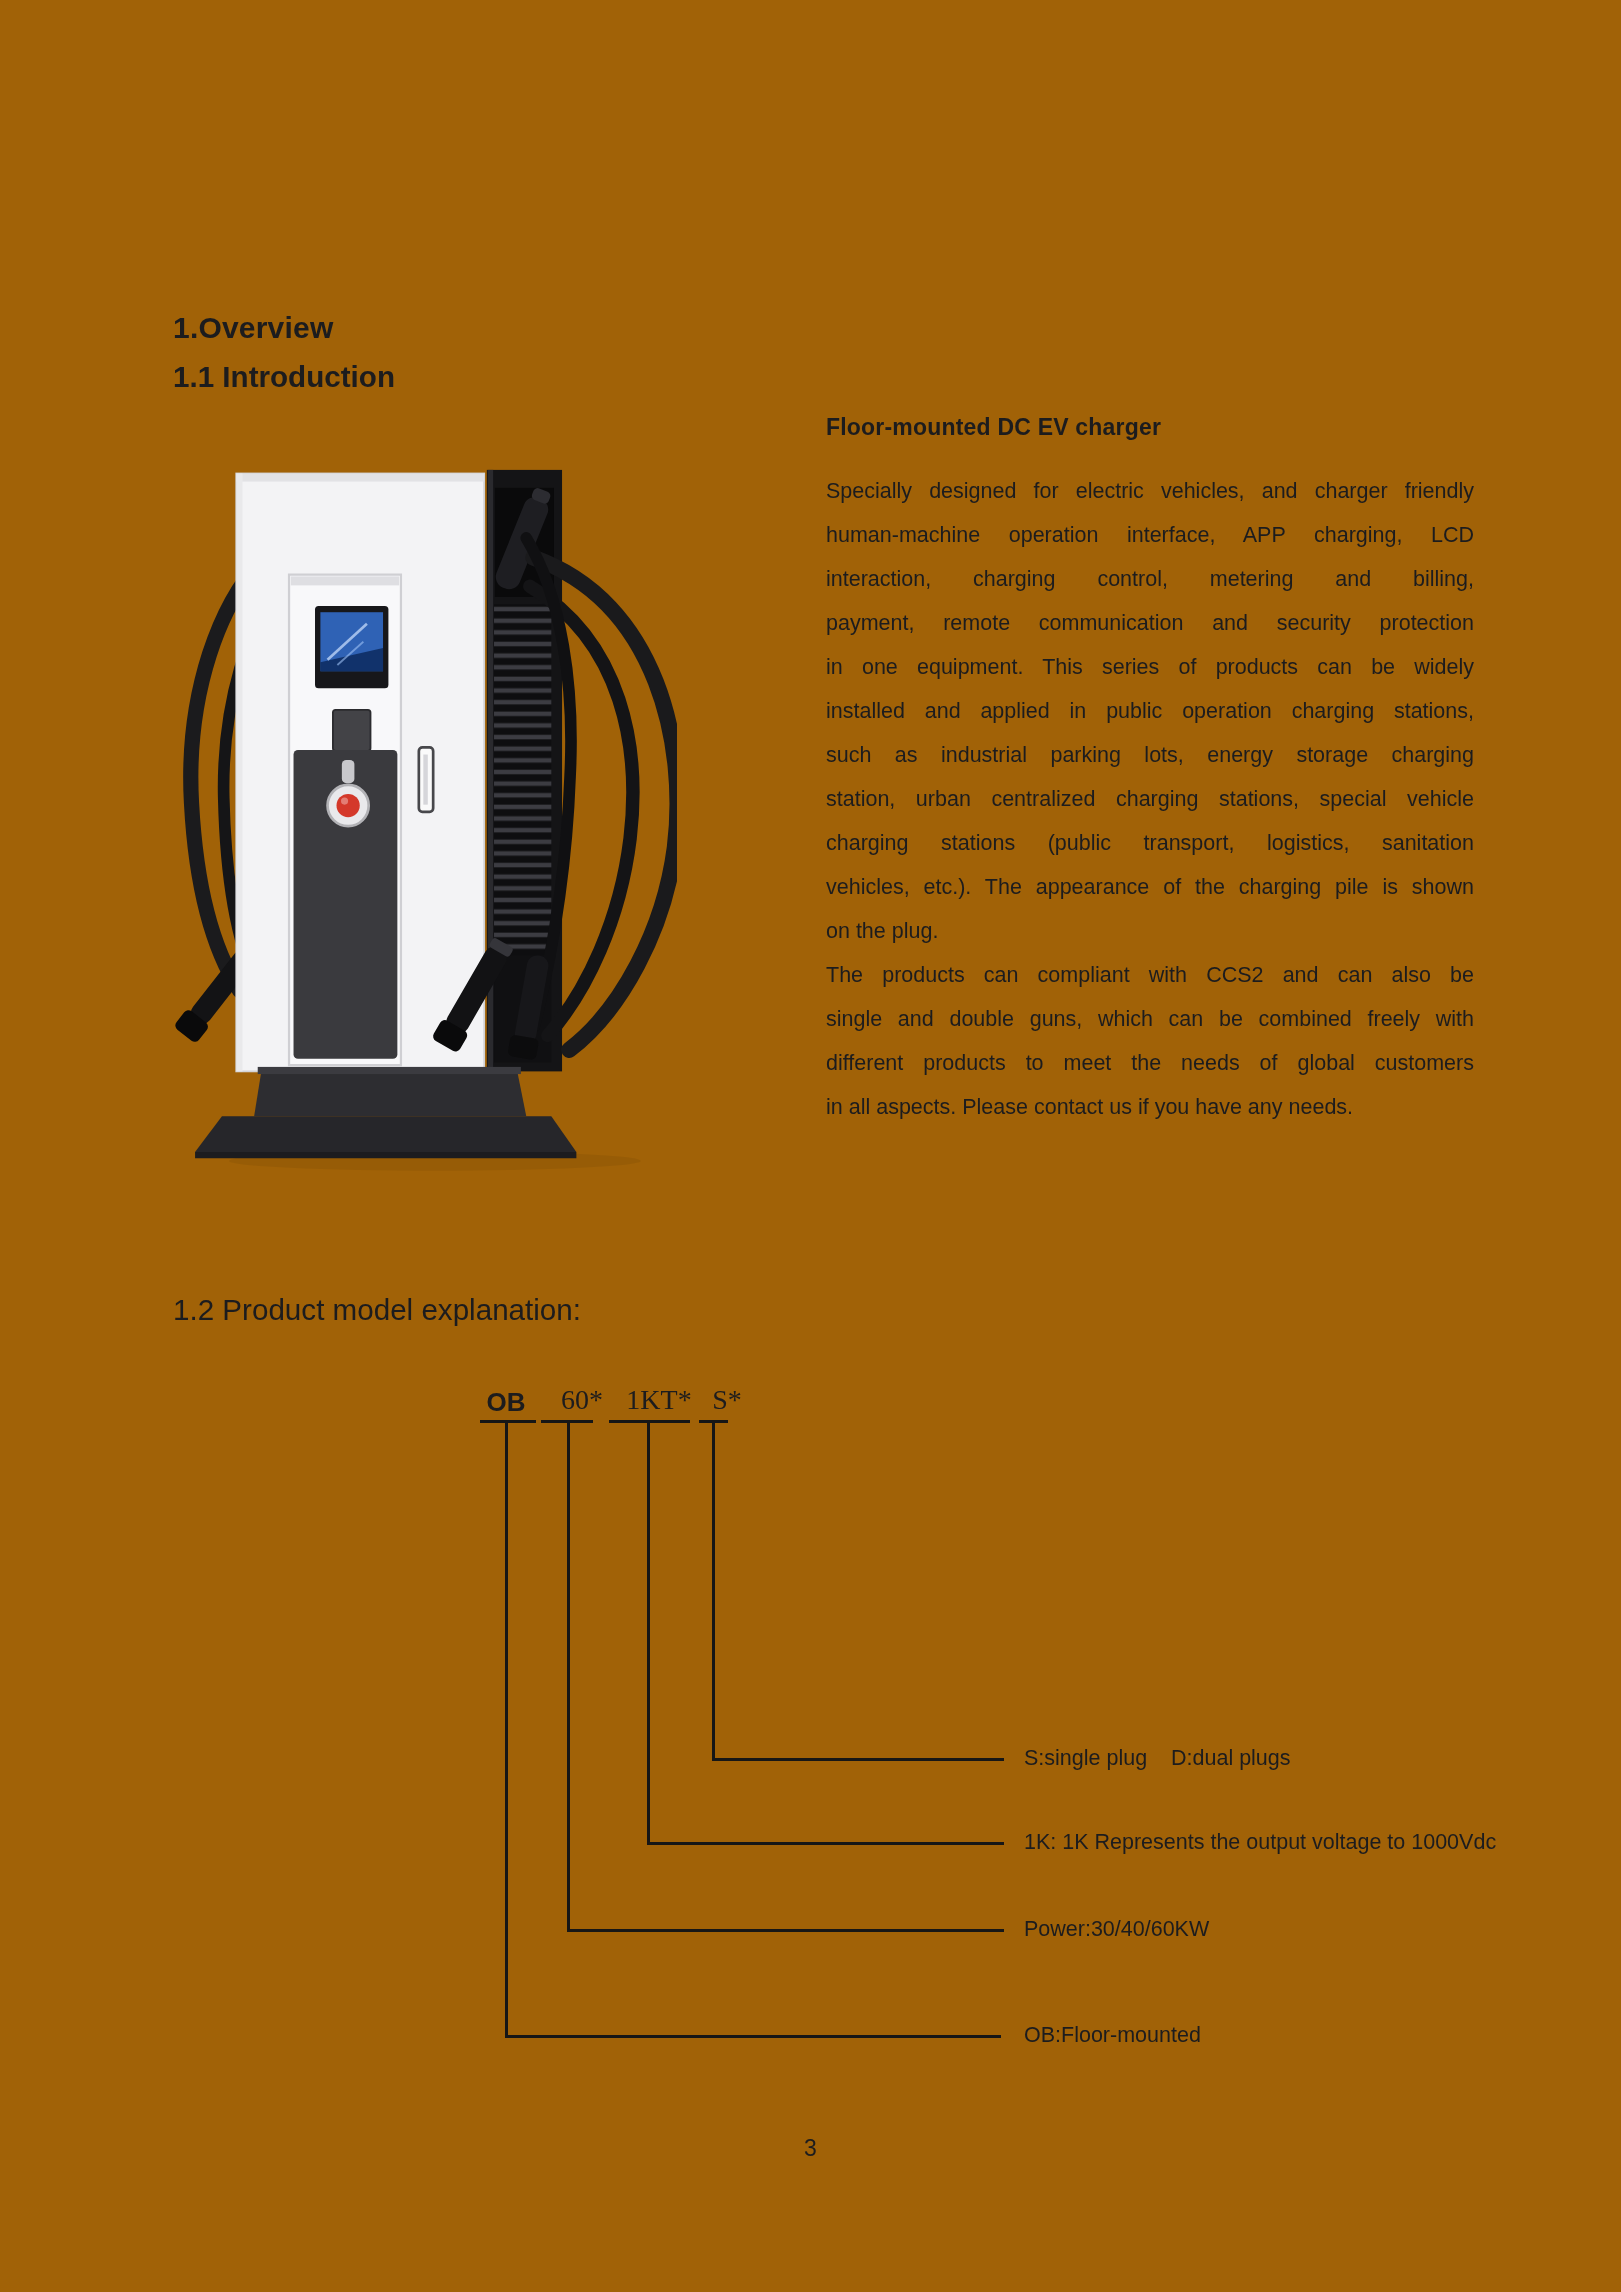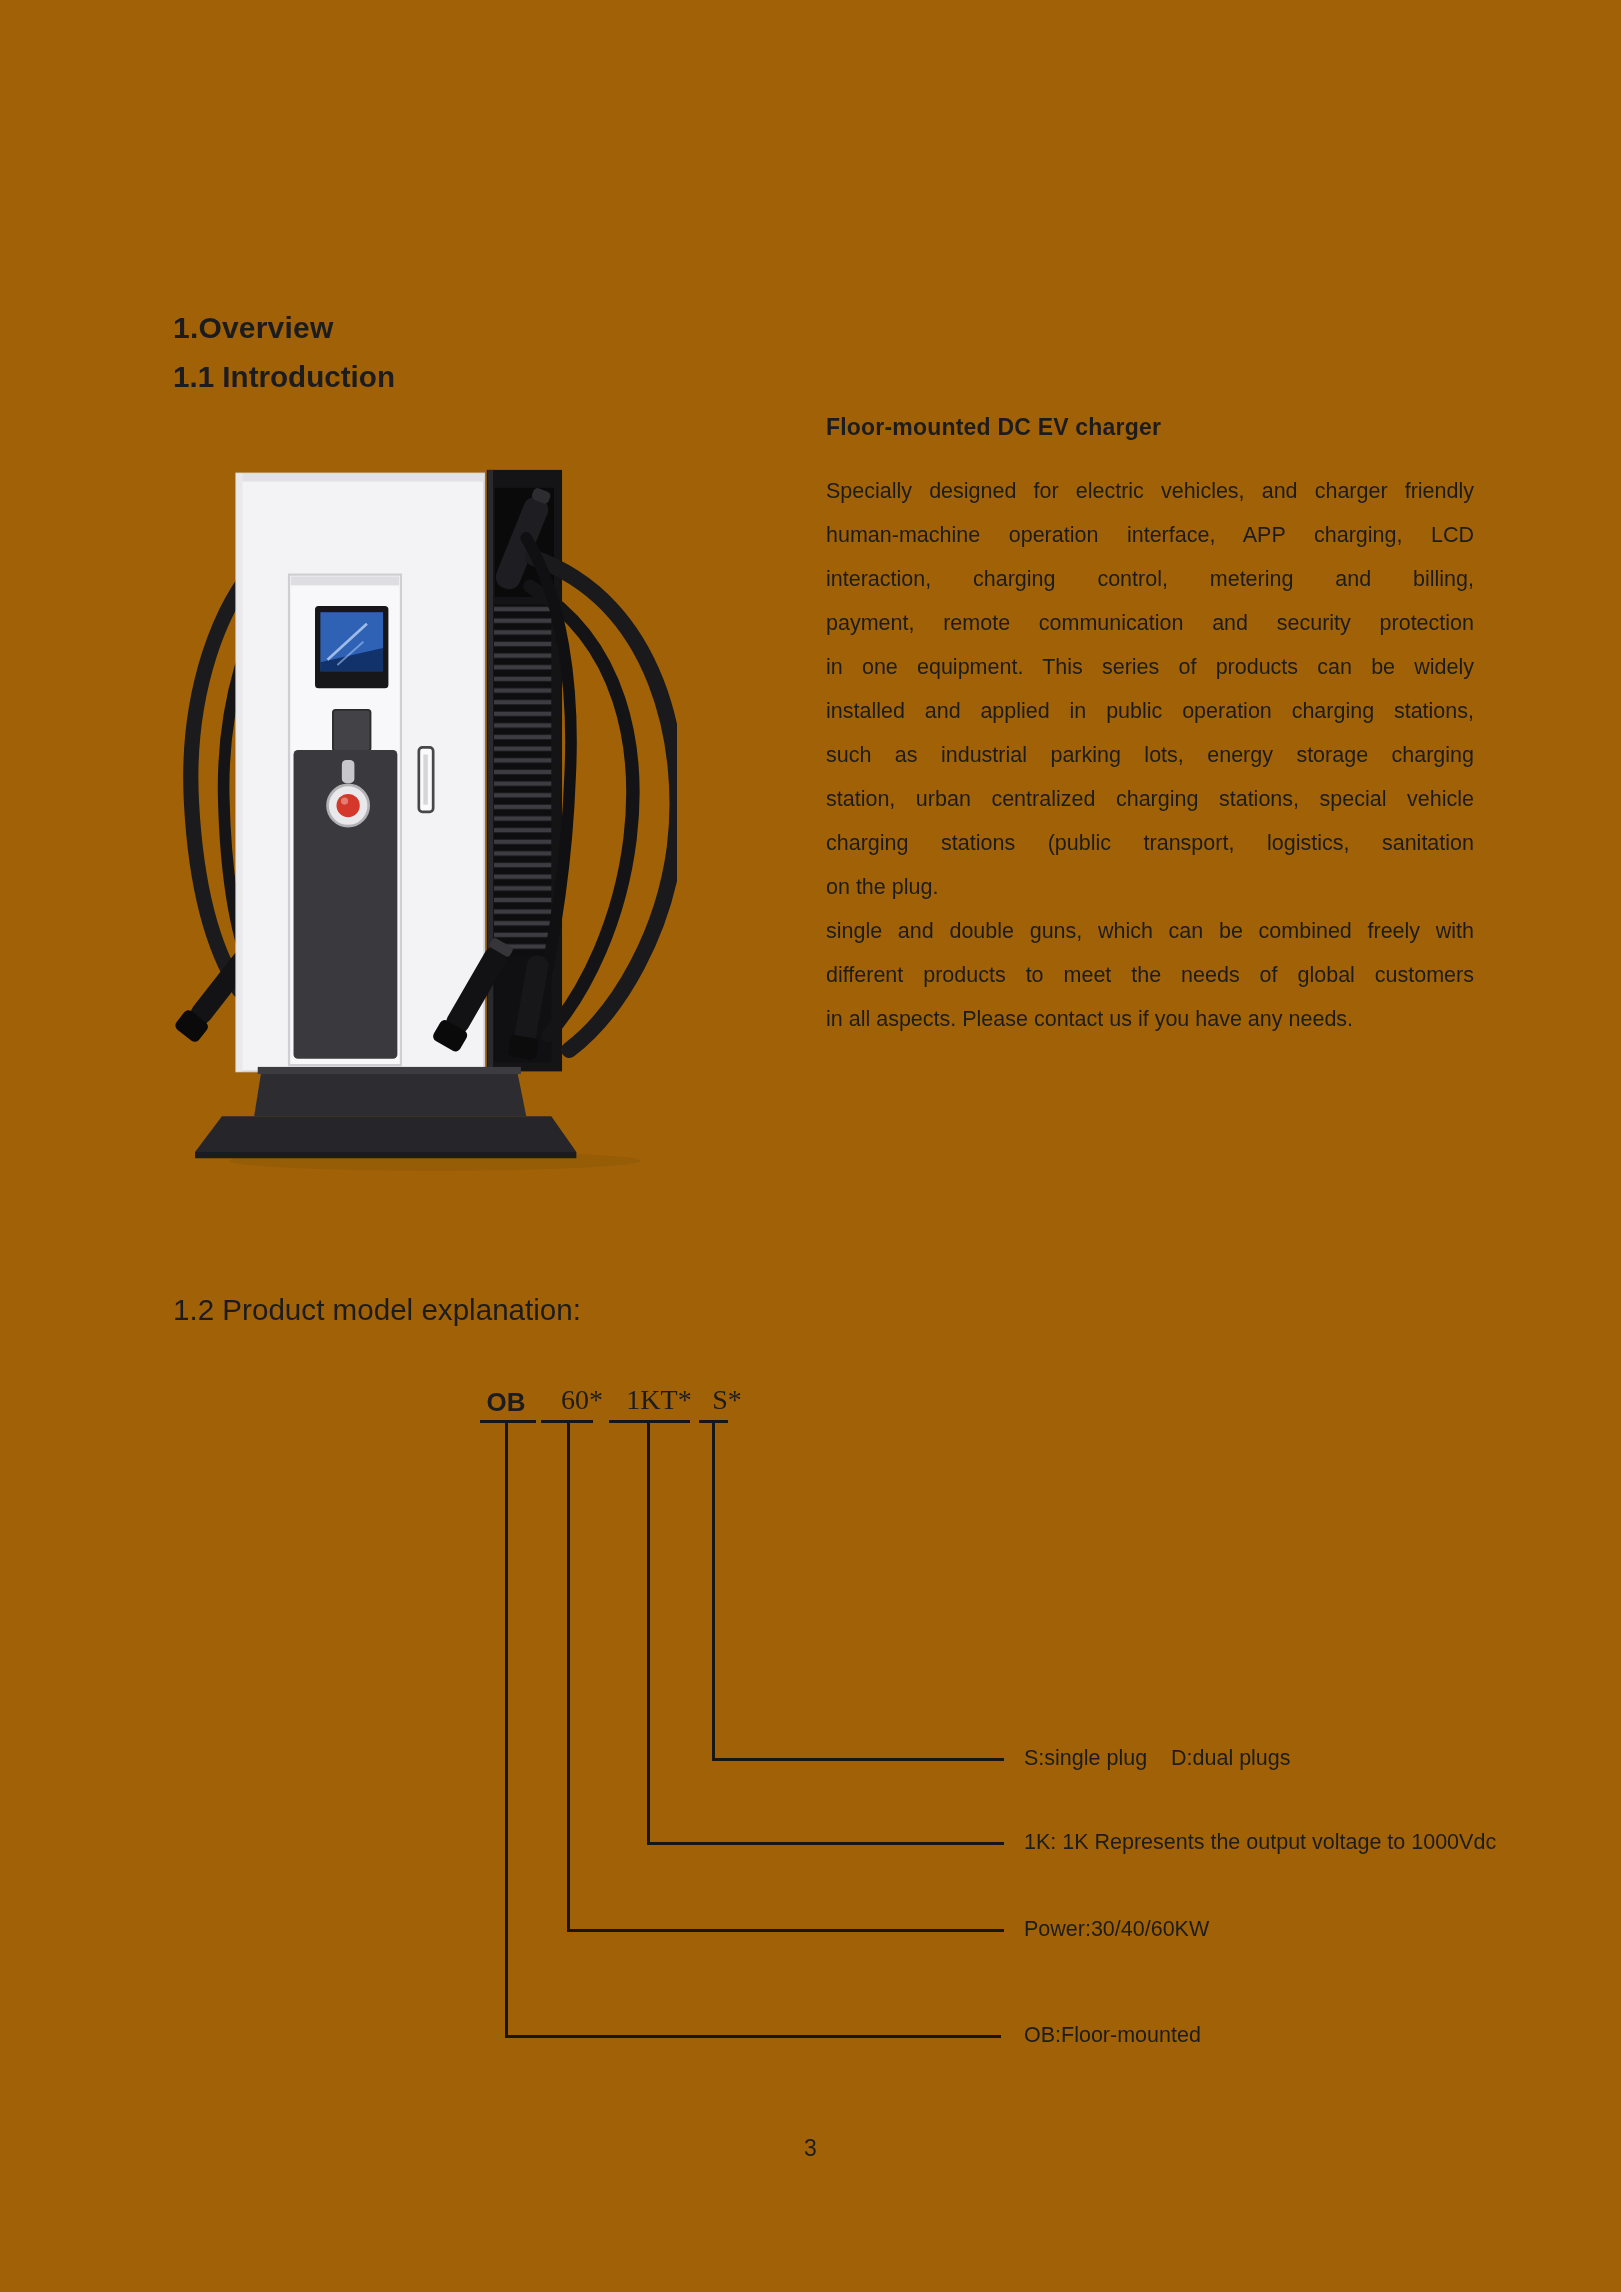--- a/index.html
+++ b/index.html
@@ -127,21 +127,23 @@
   <div class="body-col">
     <div class="jline">Specially designed for electric vehicles, and charger friendly</div>
     <div class="jline">human-machine operation interface, APP charging, LCD</div>
     <div class="jline">interaction, charging control, metering and billing,</div>
     <div class="jline">payment, remote communication and security protection</div>
     <div class="jline">in one equipment. This series of products can be widely</div>
     <div class="jline">installed and applied in public operation charging stations,</div>
     <div class="jline">such as industrial parking lots, energy storage charging</div>
     <div class="jline">station, urban centralized charging stations, special vehicle</div>
     <div class="jline">charging stations (public transport, logistics, sanitation</div>
+    <div class="jline">vehicles, etc.). The appearance of the charging pile is shown</div>
     <div class="jline para-end">on the plug.</div>
+    <div class="jline">The products can compliant with CCS2 and can also be</div>
     <div class="jline">single and double guns, which can be combined freely with</div>
     <div class="jline">different products to meet the needs of global customers</div>
     <div class="jline para-end">in all aspects. Please contact us if you have any needs.</div>
   </div>
 
   <div class="h-sub2">1.2 Product model explanation:</div>
 
   <div>
     <span class="tok tok-ob" style="left:506px;">OB</span>
     <span class="tok" style="left:582px;">60*</span>

